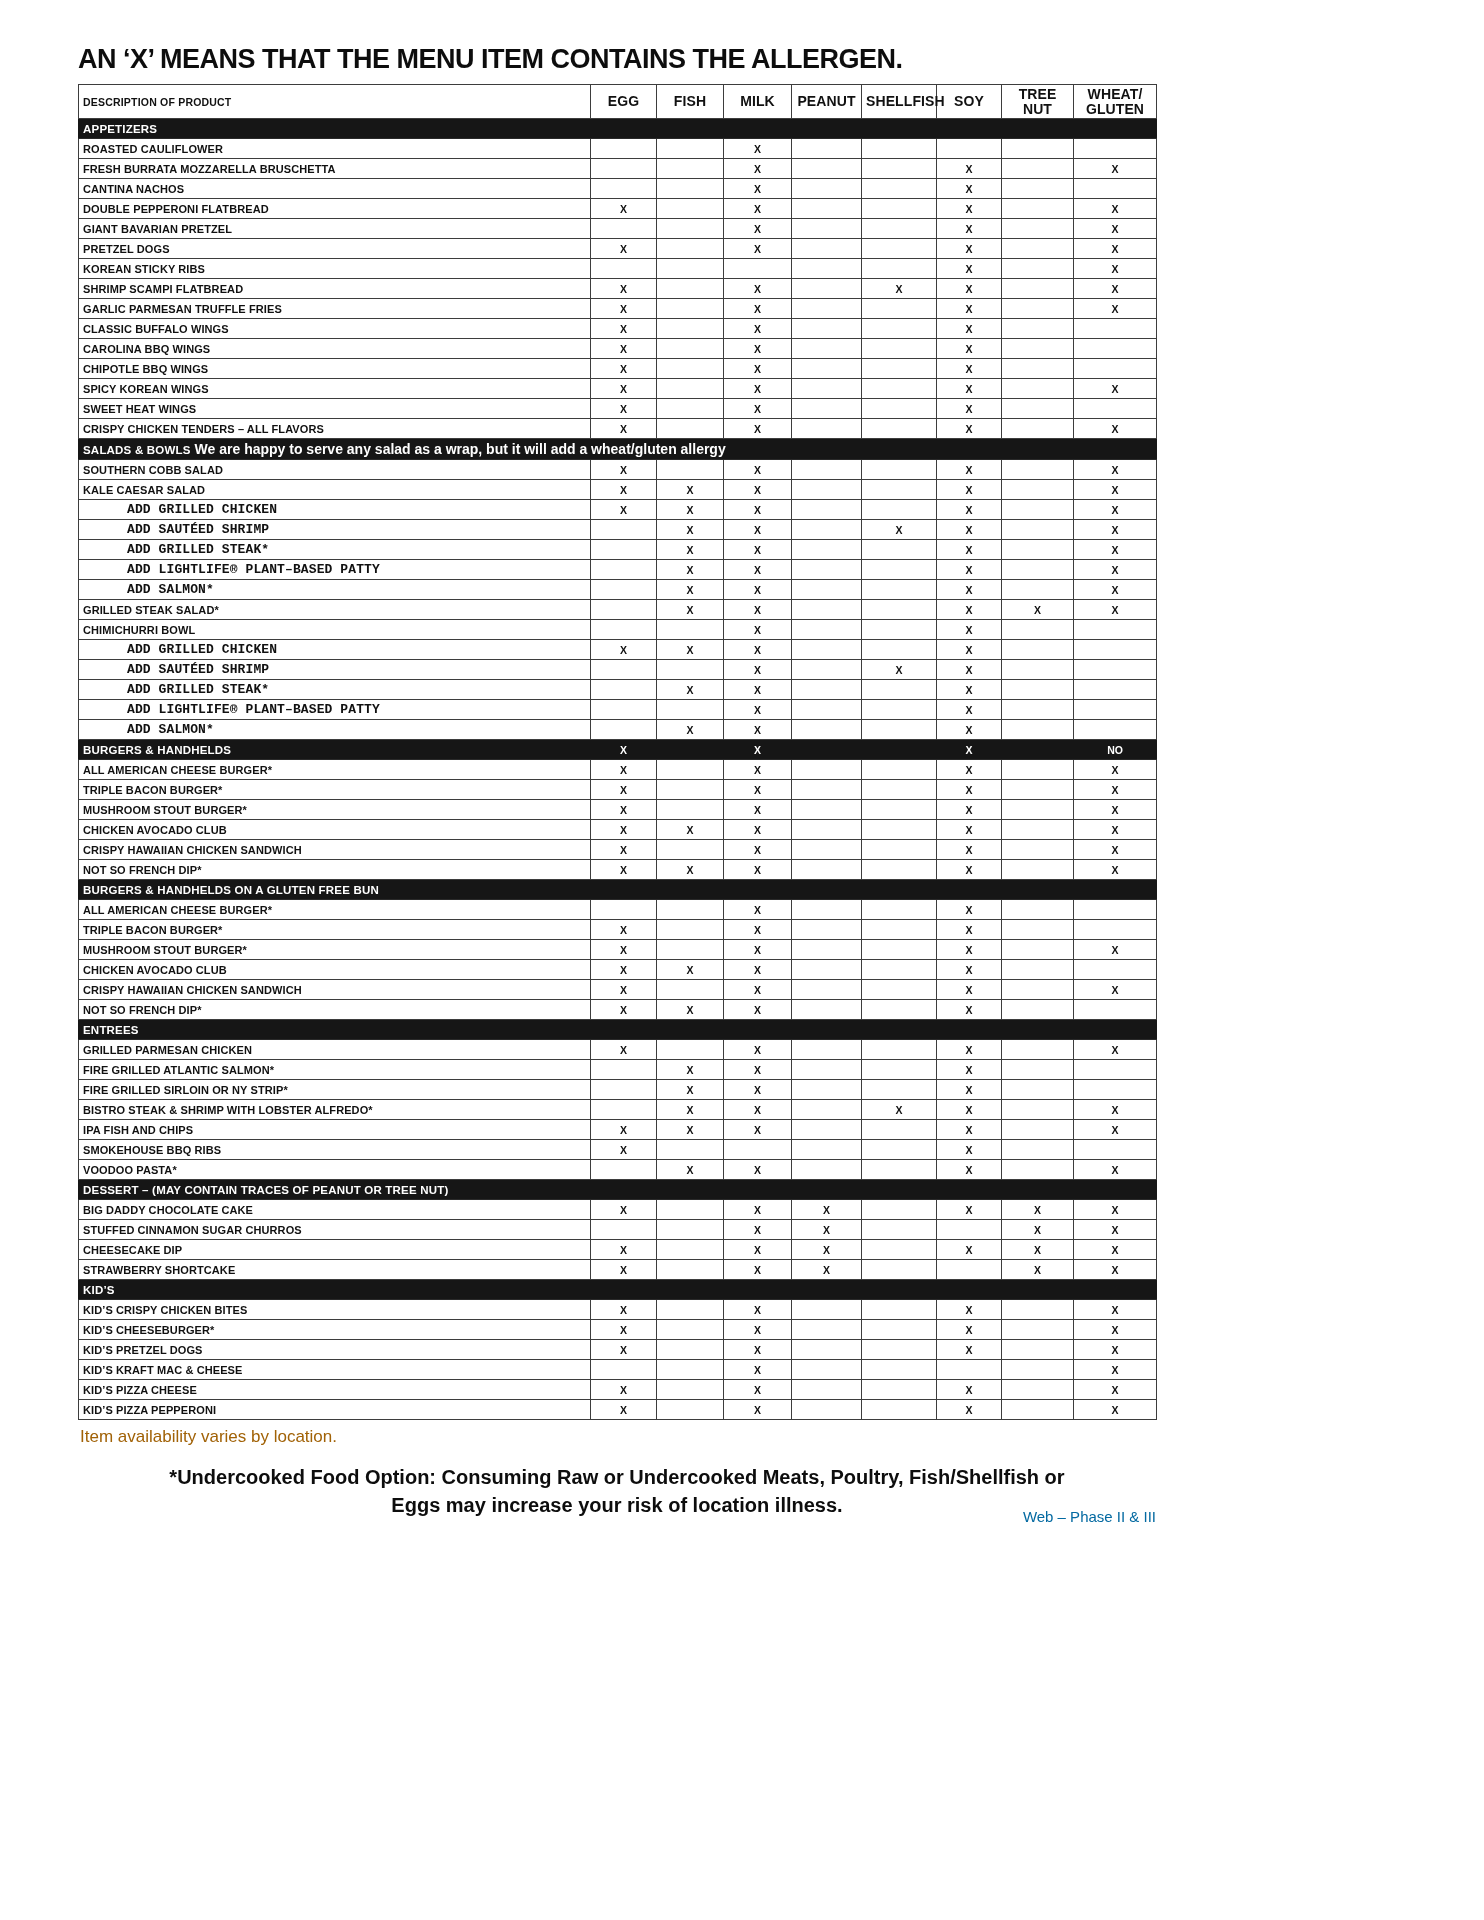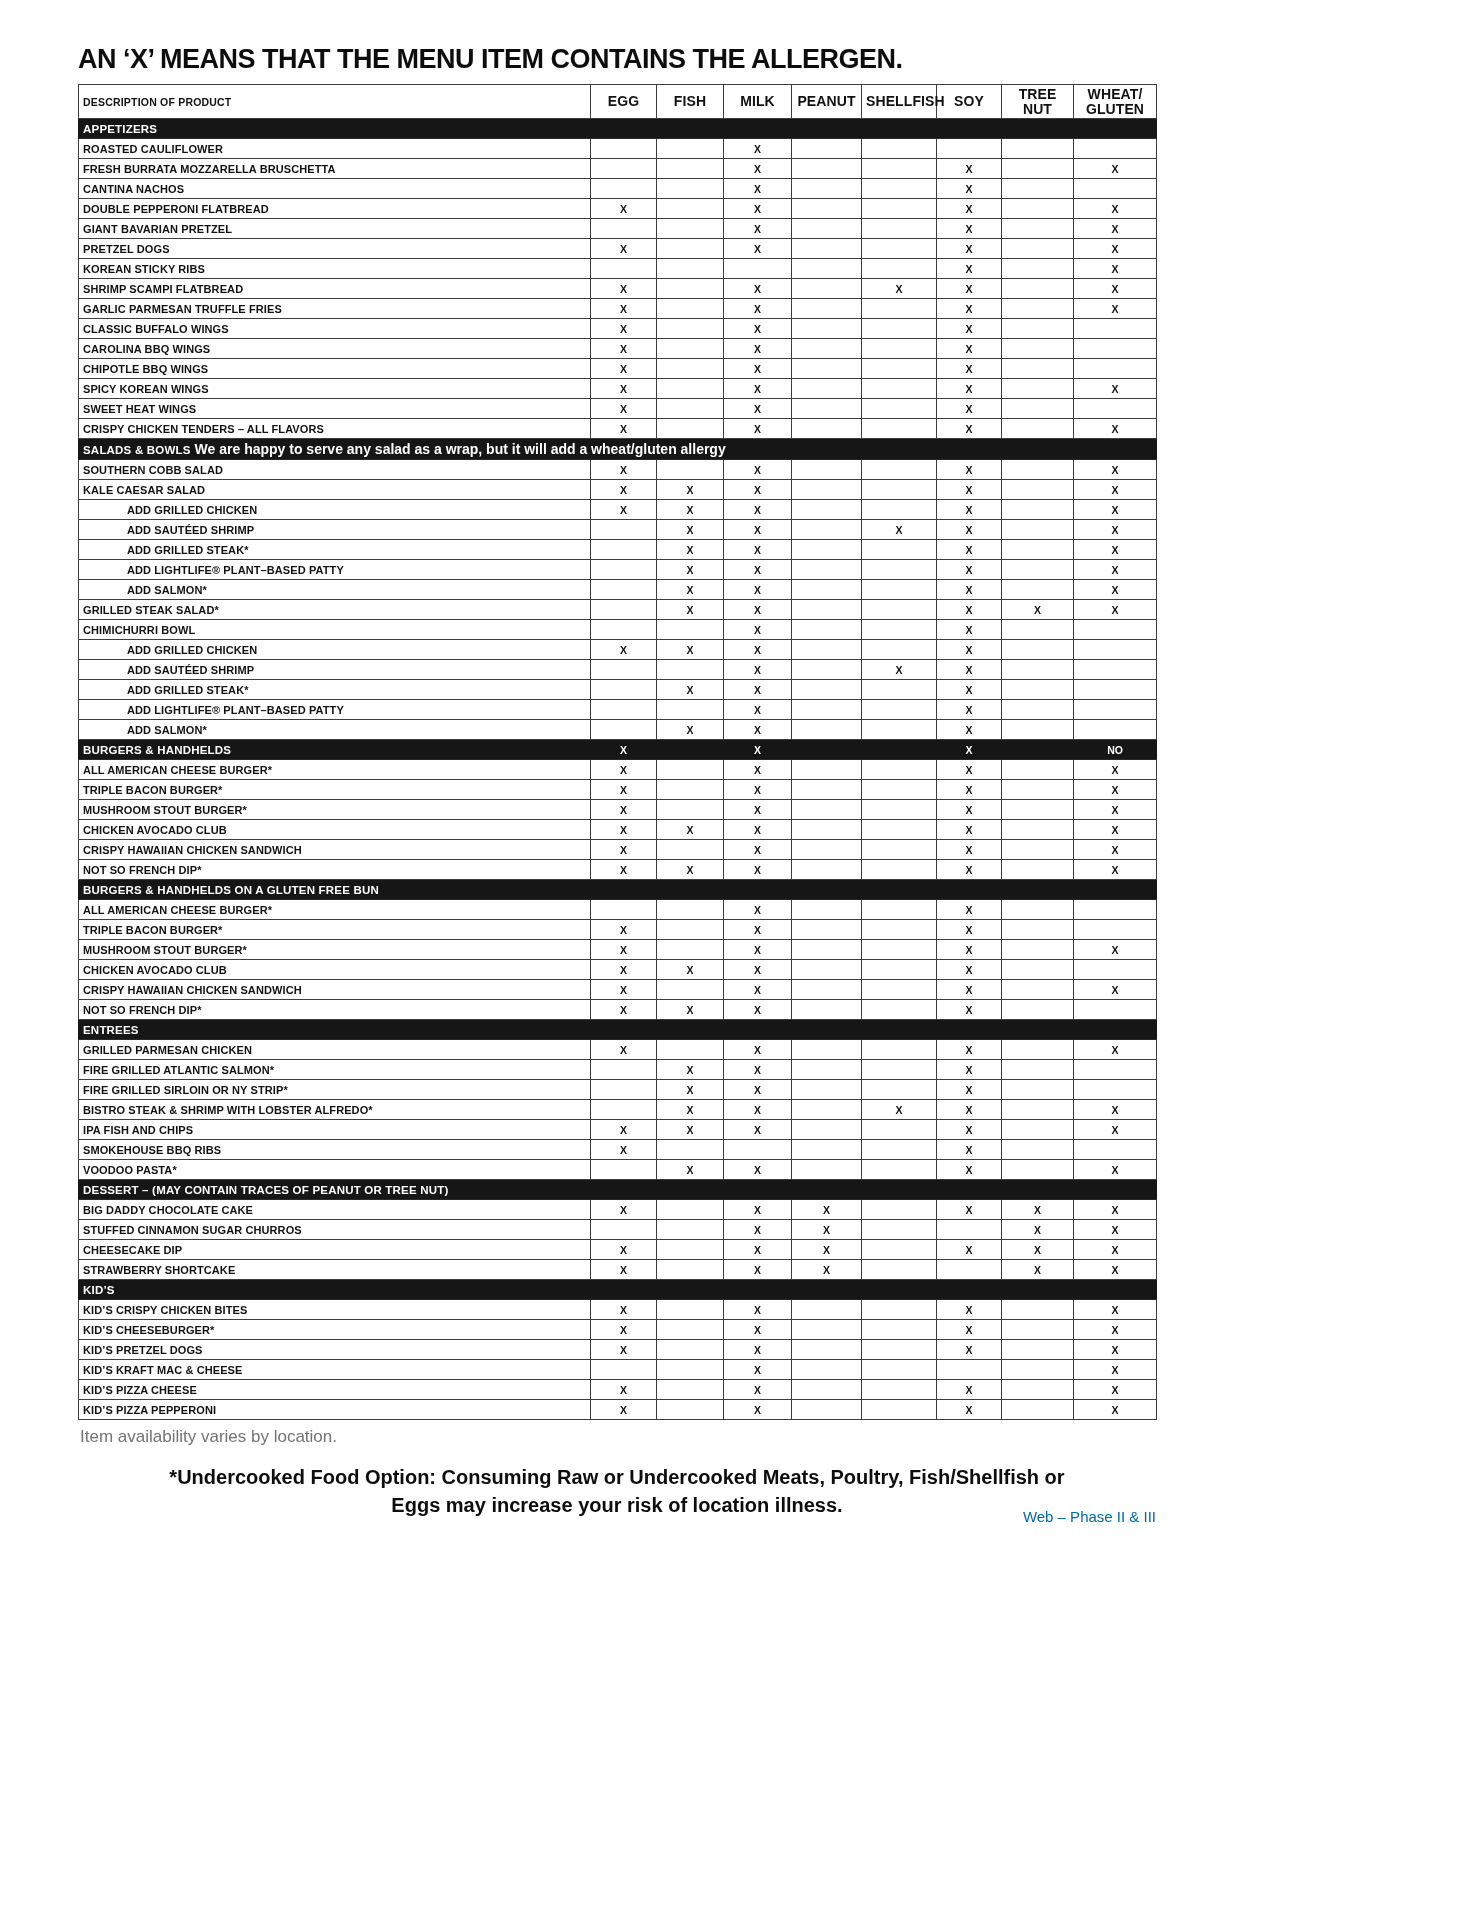--- a/index.html
+++ b/index.html
@@ -74,31 +74,32 @@
   td.name {
     font-size: 11px;
     text-align: left;
     padding-left: 7px;
     height: 20px;
     letter-spacing: 0.1px;
     white-space: nowrap;
   }
   td.name.indent {
     padding-left: 48px;
-    font-size: 11px;
+    font-size: 13px;
+    font-family: Liberation Mono, monospace;
   }
   td.mark {
     text-align: center;
     font-size: 10.5px;
     height: 20px;
   }
   .availability {
     font-size: 17px;
     font-weight: normal;
-    color: #737373;
+    color: #a16207;
     margin: 7px 0 0 2px;
   }
   .footer-row {
     position: relative;
     width: 1078px;
     margin-top: 14px;
     min-height: 66px;
   }
   .disclaimer {
     text-align: center;

